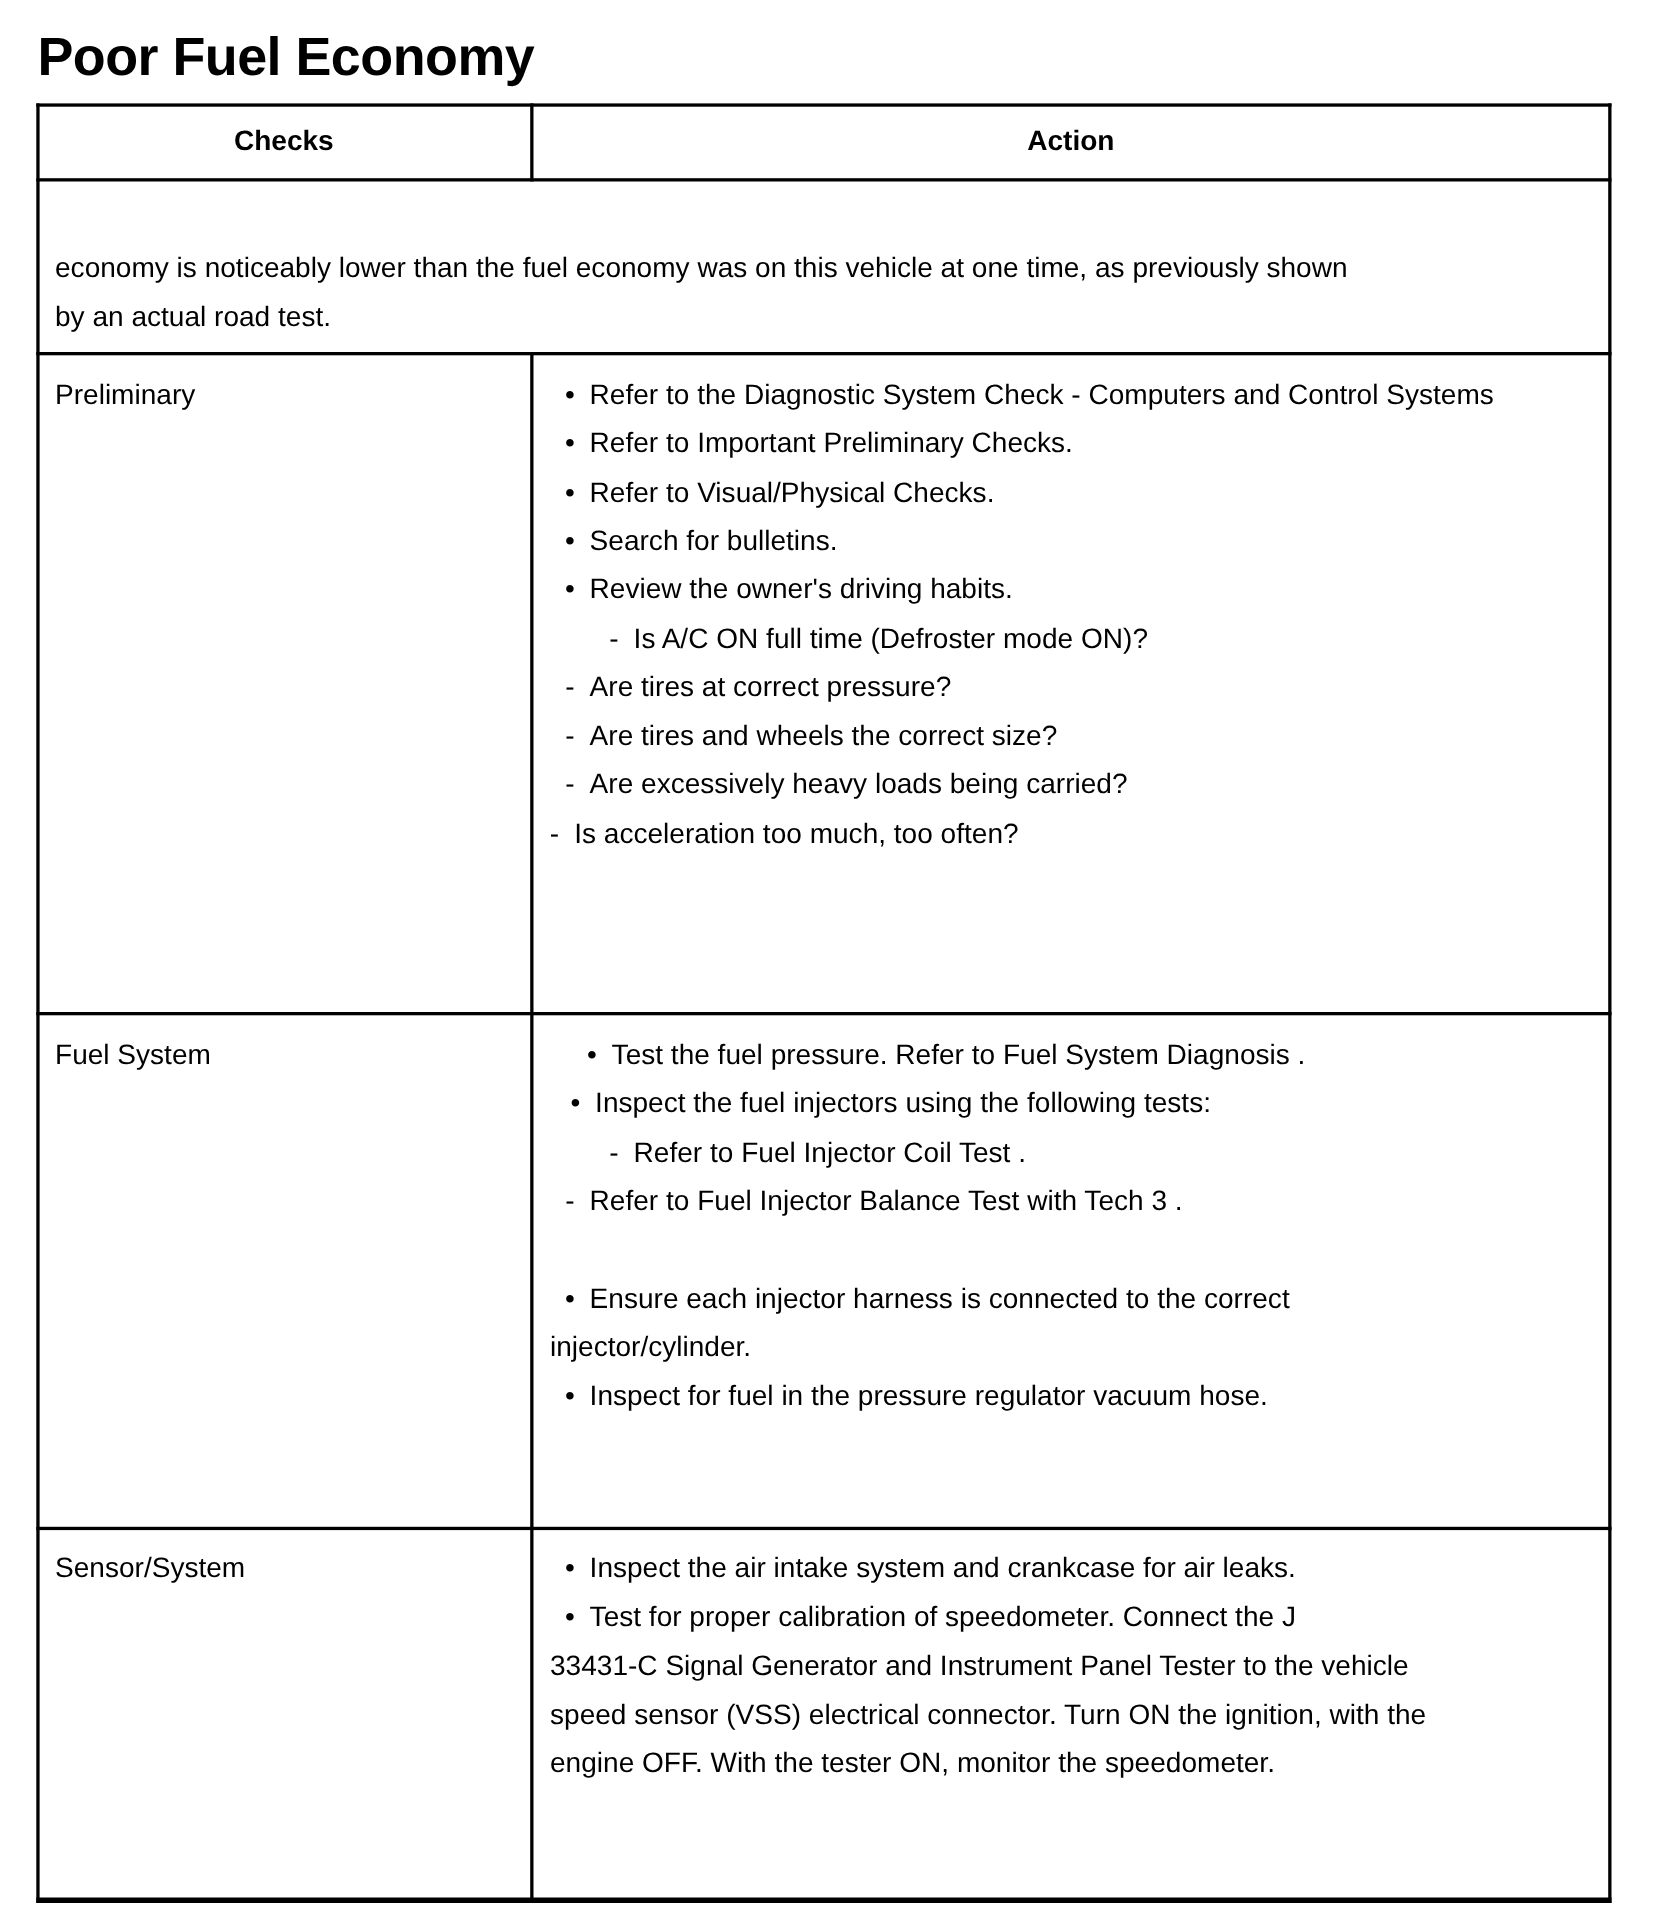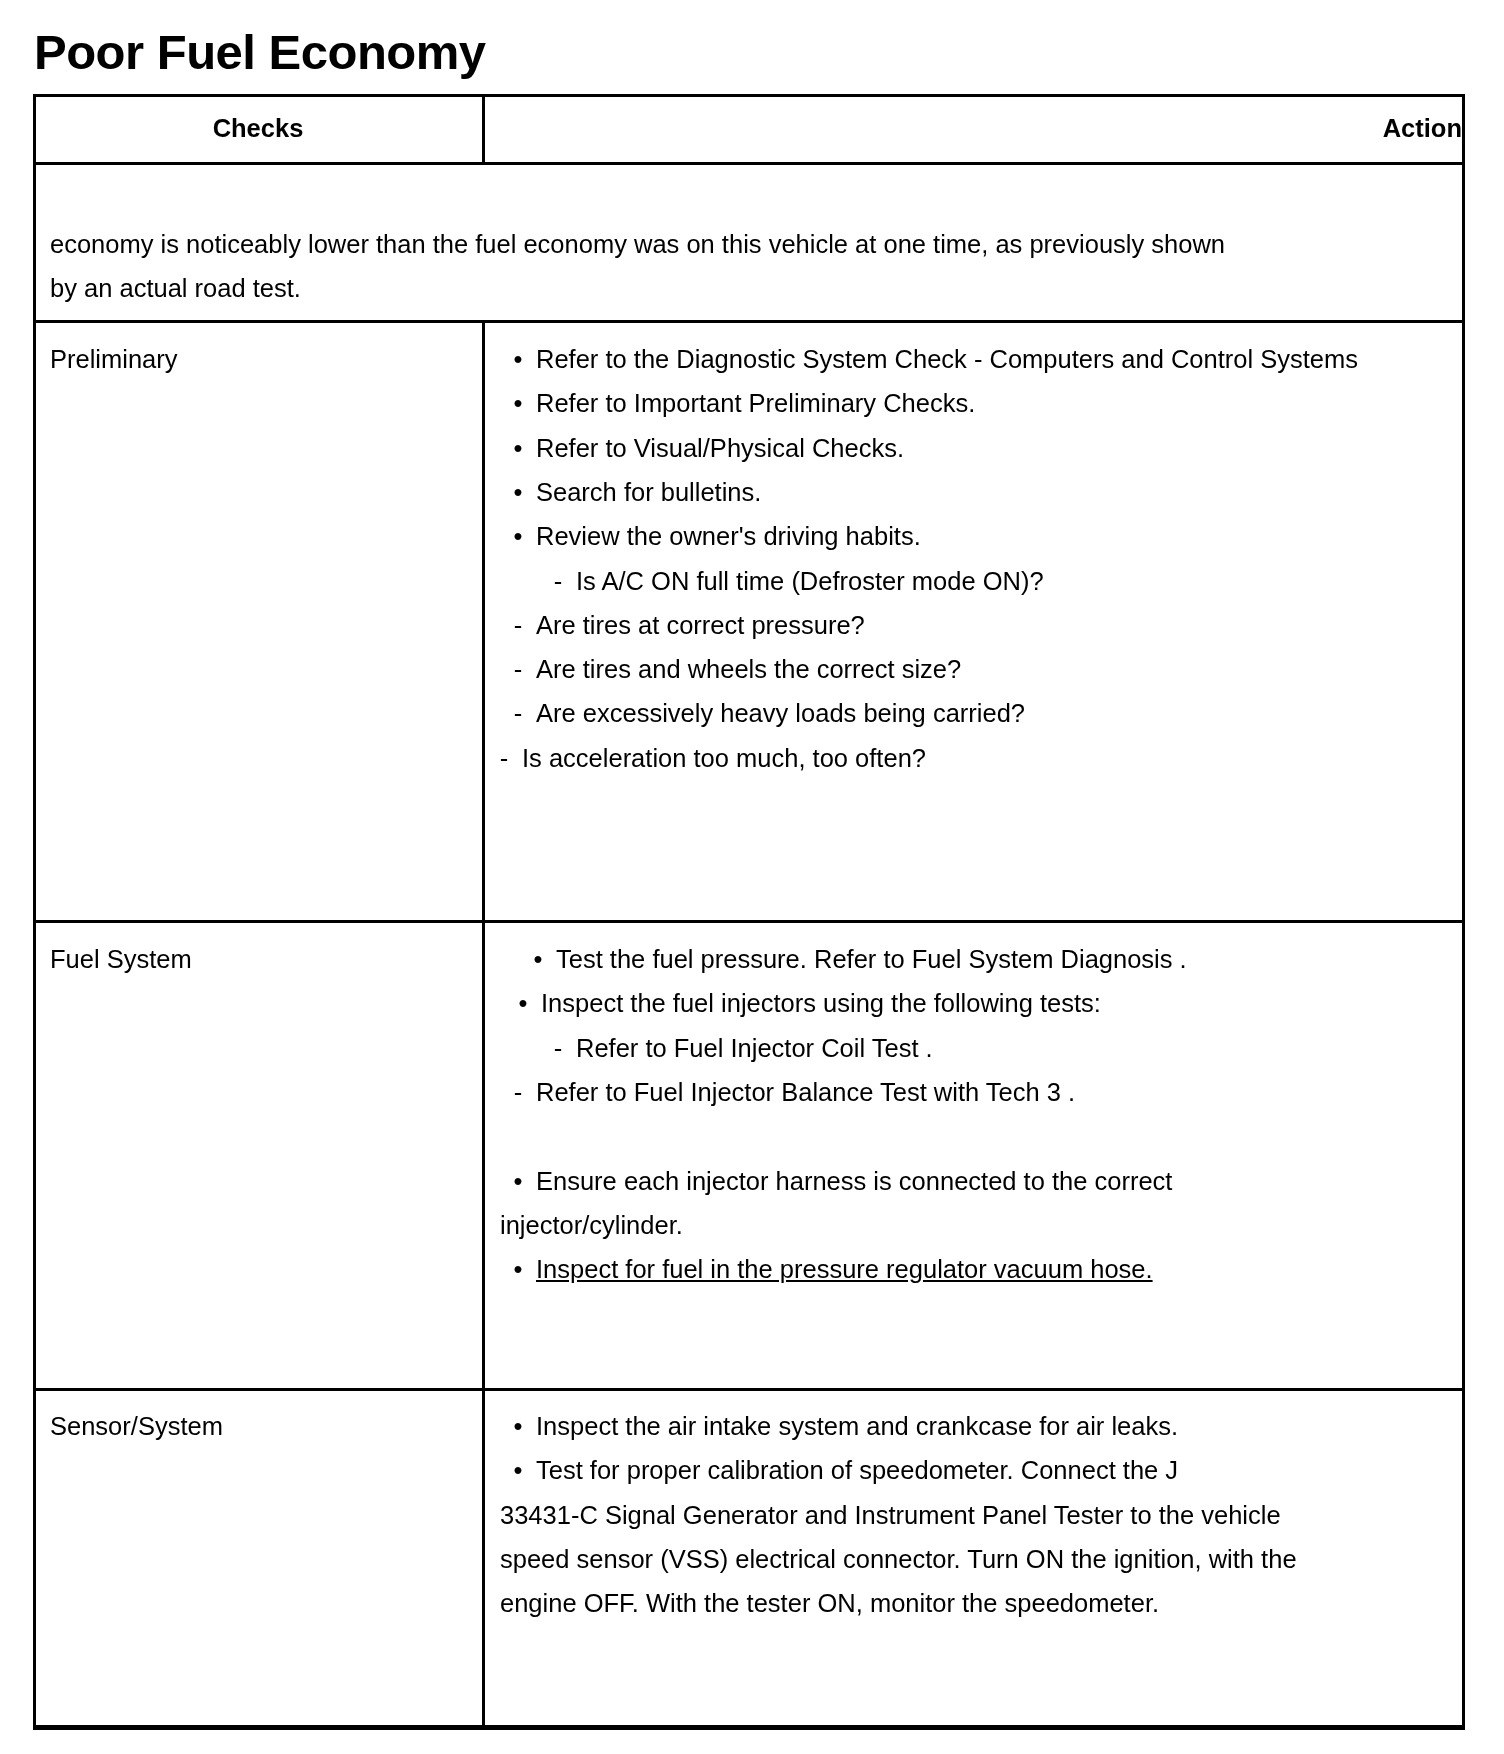--- a/index.html
+++ b/index.html
@@ -37,21 +37,21 @@
   <div class="hline" style="top:226px;height:3px;"></div>
   <div class="hline" style="top:826px;height:3px;"></div>
   <div class="hline" style="top:1294px;height:3px;"></div>
   <div class="hline" style="top:1631px;height:5px;"></div>
   <div class="vline" style="left:0;top:0;height:1636px;"></div>
   <div class="vline" style="left:1429px;top:0;height:1636px;"></div>
   <div class="vline" style="left:449px;top:0;height:71px;"></div>
   <div class="vline" style="left:449px;top:226px;height:1410px;"></div>
 
   <div class="txt hdr" style="left:0;width:450px;top:12px;">Checks</div>
-  <div class="txt hdr" style="left:452px;width:977px;top:12px;text-align:right;">Action</div>
+  <div class="txt hdr" style="left:452px;width:977px;top:12px;">Action</div>
 
   <div class="txt" style="left:17px;top:128px;">economy is noticeably lower than the fuel economy was on this vehicle at one time, as previously shown</div>
   <div class="txt" style="left:17px;top:172px;">by an actual road test.</div>
 
   <div class="txt" style="left:17px;top:243px;">Preliminary</div>
   <div id="actions-0">
       <div class="row-item" style="left: 467px; top: 243px;"><span class="mk">•</span><span>Refer to the Diagnostic System Check - Computers and Control Systems</span></div>
       <div class="row-item" style="left: 467px; top: 287.3px;"><span class="mk">•</span><span>Refer to Important Preliminary Checks.</span></div>
       <div class="row-item" style="left: 467px; top: 331.6px;"><span class="mk">•</span><span>Refer to Visual/Physical Checks.</span></div>
       <div class="row-item" style="left: 467px; top: 375.9px;"><span class="mk">•</span><span>Search for bulletins.</span></div>
@@ -65,21 +65,21 @@
 
   <div class="txt" style="left:17px;top:843px;">Fuel System</div>
   <div id="actions-1">
       <div class="row-item" style="left: 467px; top: 843px; margin-left: 20px;"><span class="mk">•</span><span>Test the fuel pressure. Refer to Fuel System Diagnosis .</span></div>
       <div class="row-item" style="left: 472px; top: 887.3px;"><span class="mk">•</span><span>Inspect the fuel injectors using the following tests:</span></div>
       <div class="row-item" style="left: 507px; top: 931.6px;"><span class="mk">-</span><span>Refer to Fuel Injector Coil Test .</span></div>
       <div class="row-item" style="left: 467px; top: 975.9px;"><span class="mk">-</span><span>Refer to Fuel Injector Balance Test with Tech 3 .</span></div>
       <div class="row-item" style="left: 467px; top: 1020.2px;"><span></span></div>
       <div class="row-item" style="left: 467px; top: 1064.5px;"><span class="mk">•</span><span>Ensure each injector harness is connected to the correct</span></div>
       <div class="row-item" style="left: 467px; top: 1108.8px;"><span>injector/cylinder.</span></div>
-      <div class="row-item" style="left: 467px; top: 1153.1px; text-decoration: underline;"><span class="mk">•</span><span>Inspect for fuel in the pressure regulator vacuum hose.</span></div>
+      <div class="row-item" style="left: 467px; top: 1153.1px;"><span class="mk">•</span><span>Inspect for fuel in the pressure regulator vacuum hose.</span></div>
     </div>
 
   <div class="txt" style="left:17px;top:1310px;">Sensor/System</div>
   <div id="actions-2">
       <div class="row-item" style="left: 467px; top: 1310px;"><span class="mk">•</span><span>Inspect the air intake system and crankcase for air leaks.</span></div>
       <div class="row-item" style="left: 467px; top: 1354.3px;"><span class="mk">•</span><span>Test for proper calibration of speedometer. Connect the J</span></div>
       <div class="row-item" style="left: 467px; top: 1398.6px;"><span>33431-C Signal Generator and Instrument Panel Tester to the vehicle</span></div>
       <div class="row-item" style="left: 467px; top: 1442.9px;"><span>speed sensor (VSS) electrical connector. Turn ON the ignition, with the</span></div>
       <div class="row-item" style="left: 467px; top: 1487.2px;"><span>engine OFF. With the tester ON, monitor the speedometer.</span></div>
     </div>

